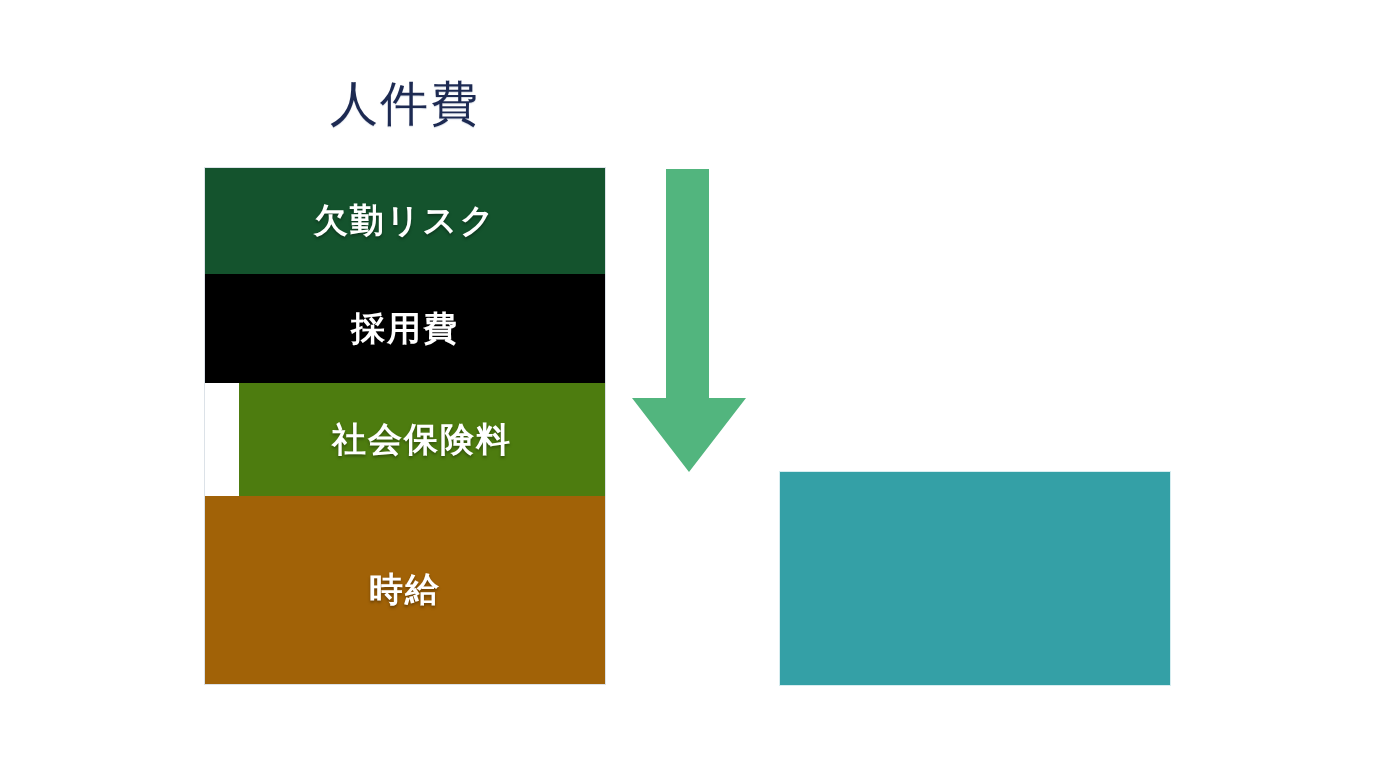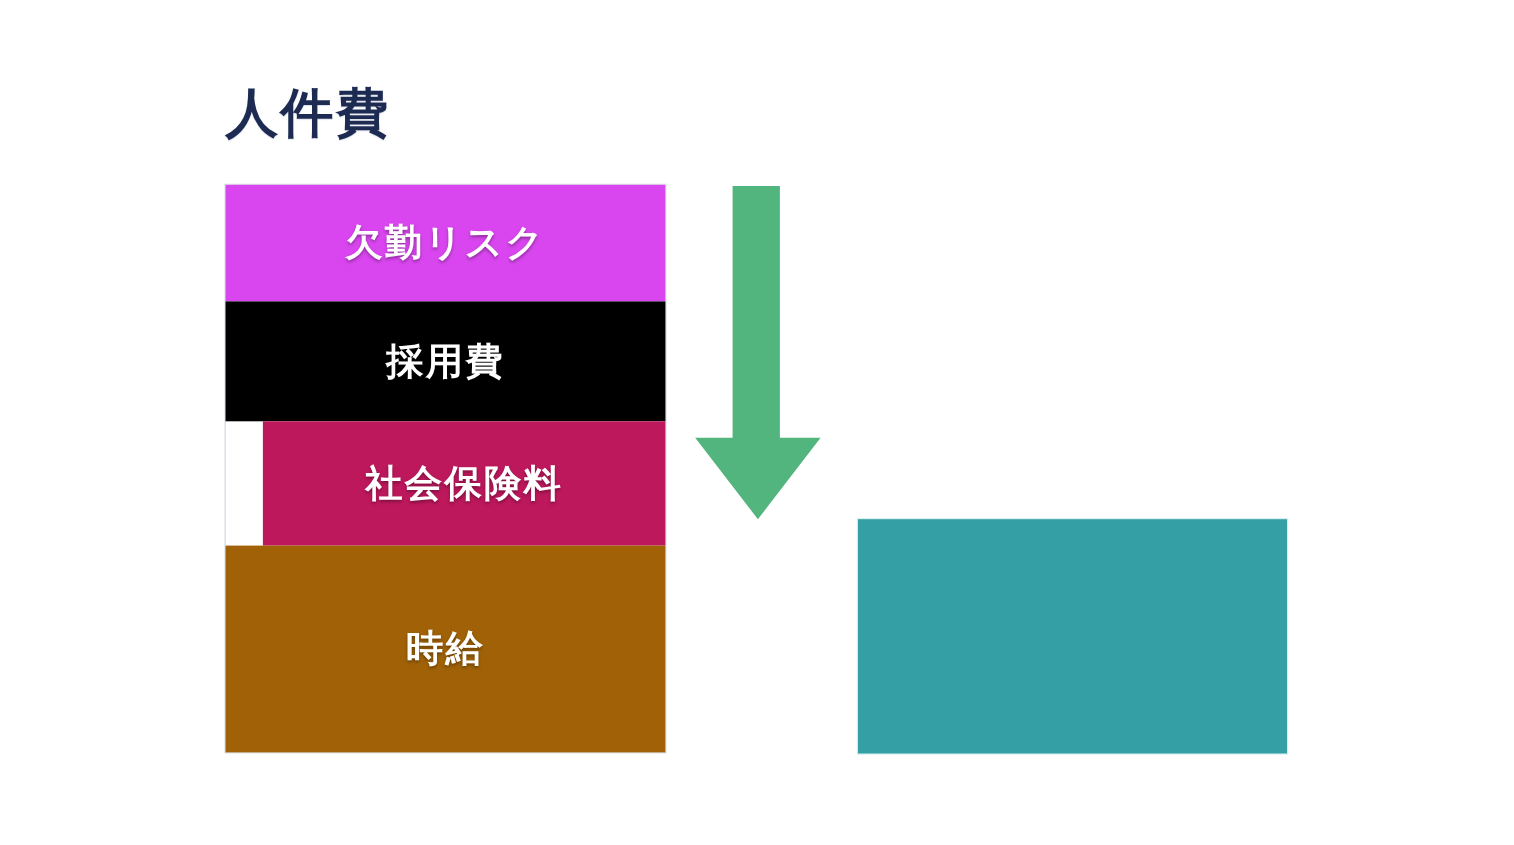--- a/index.html
+++ b/index.html
@@ -13,22 +13,23 @@
     width: 1376px;
     height: 768px;
     background: #ffffff;
     overflow: hidden;
   }
   .col-title {
     position: absolute;
     top: 72px;
     height: 64px;
     line-height: 64px;
+    text-align: center;
     font-size: 48px;
-    font-weight: 700;
+    font-weight: 400;
     color: #1d2a52;
     letter-spacing: 2px;
     text-shadow: 0 1px 1px rgba(190,200,215,0.6);
     white-space: nowrap;
   }
   .col-title.left  { left: 205px; width: 400px; }
   .col-title.right { left: 700px; width: 560px; }
 
   .cost-stack {
     position: absolute;
@@ -75,29 +76,29 @@
 </head>
 <body>
 
 <div class="stage">
 
   <div class="col-title left">人件費</div>
 
 
   <div class="cost-stack">
 
-    <div class="cost-segment" style="background: #d946ef; flex-grow: 94;">
+    <div class="cost-segment" style="background: #14532d; flex-grow: 94;">
       <span class="seg-label">欠勤リスク</span>
     </div>
 
     <div class="cost-segment" style="background: #000000; flex-grow: 97;">
       <span class="seg-label">採用費</span>
     </div>
 
-    <div class="cost-segment" style="background: #be185d; flex-grow: 105; margin-left: 34px;">
+    <div class="cost-segment" style="background: #4d7c0f; flex-grow: 105; margin-left: 34px;">
       <span class="seg-label">社会保険料</span>
     </div>
 
     <div class="cost-segment" style="background: #a16207; flex-grow: 220;">
       <span class="seg-label">時給</span>
     </div>
 
   </div>
 
   <svg class="down-arrow" viewBox="0 0 118 310" xmlns="http://www.w3.org/2000/svg">

